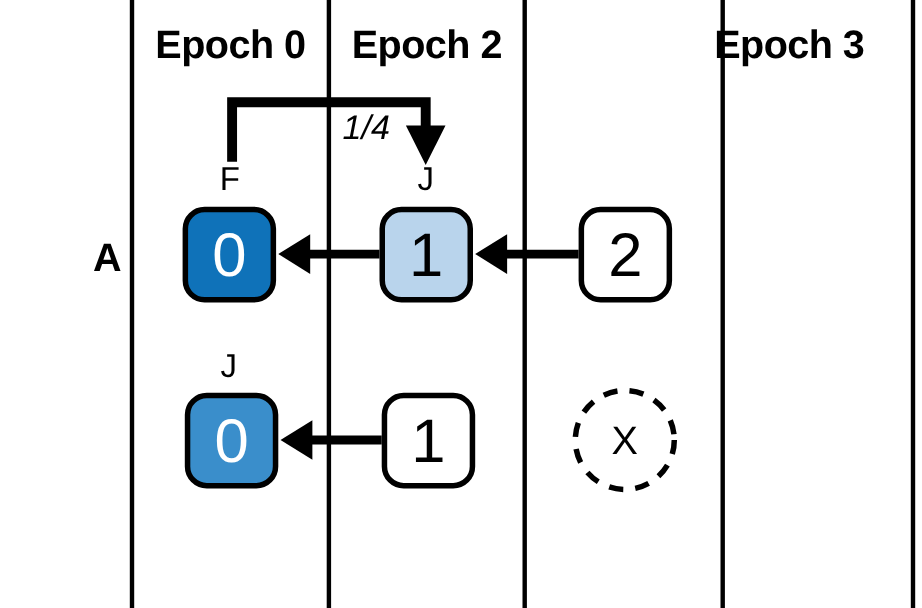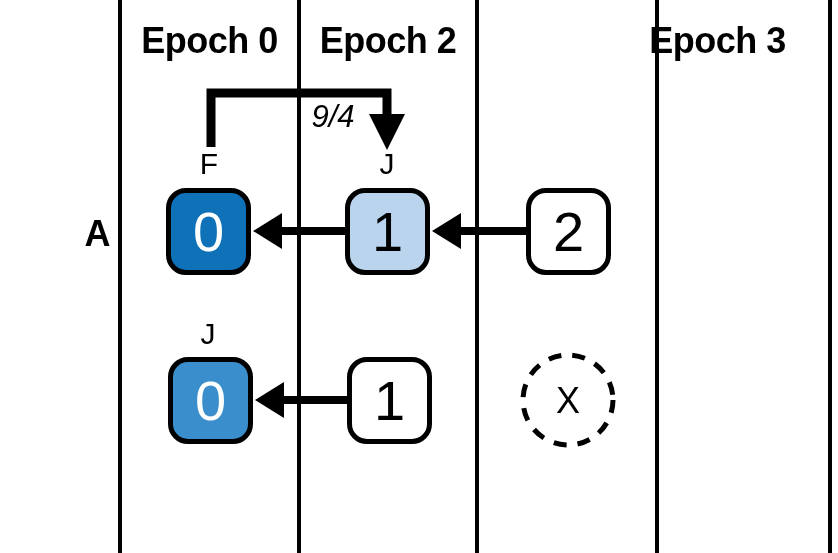--- a/index.html
+++ b/index.html
@@ -148,17 +148,17 @@
     <span class="node-value" style="color: rgb(255, 255, 255);">0</span>
   </div>
   <div class="node" style="left: 347px; top: 357px; background: rgb(255, 255, 255);">
     <span class="node-value" style="color: rgb(0, 0, 0);">1</span>
   </div>
 
   <div class="tag" style="left:209px;top:164px">F</div>
   <div class="tag" style="left:387px;top:164px">J</div>
   <div class="tag" style="left:208px;top:334px">J</div>
 
-  <div class="annotation" style="left:333px;top:116px">9/4</div>
+  <div class="annotation" style="left:333px;top:116px">1/4</div>
 
   <div class="placeholder-x" style="left:568px;top:401px">X</div>
 
 </div>
 
 </body></html>

